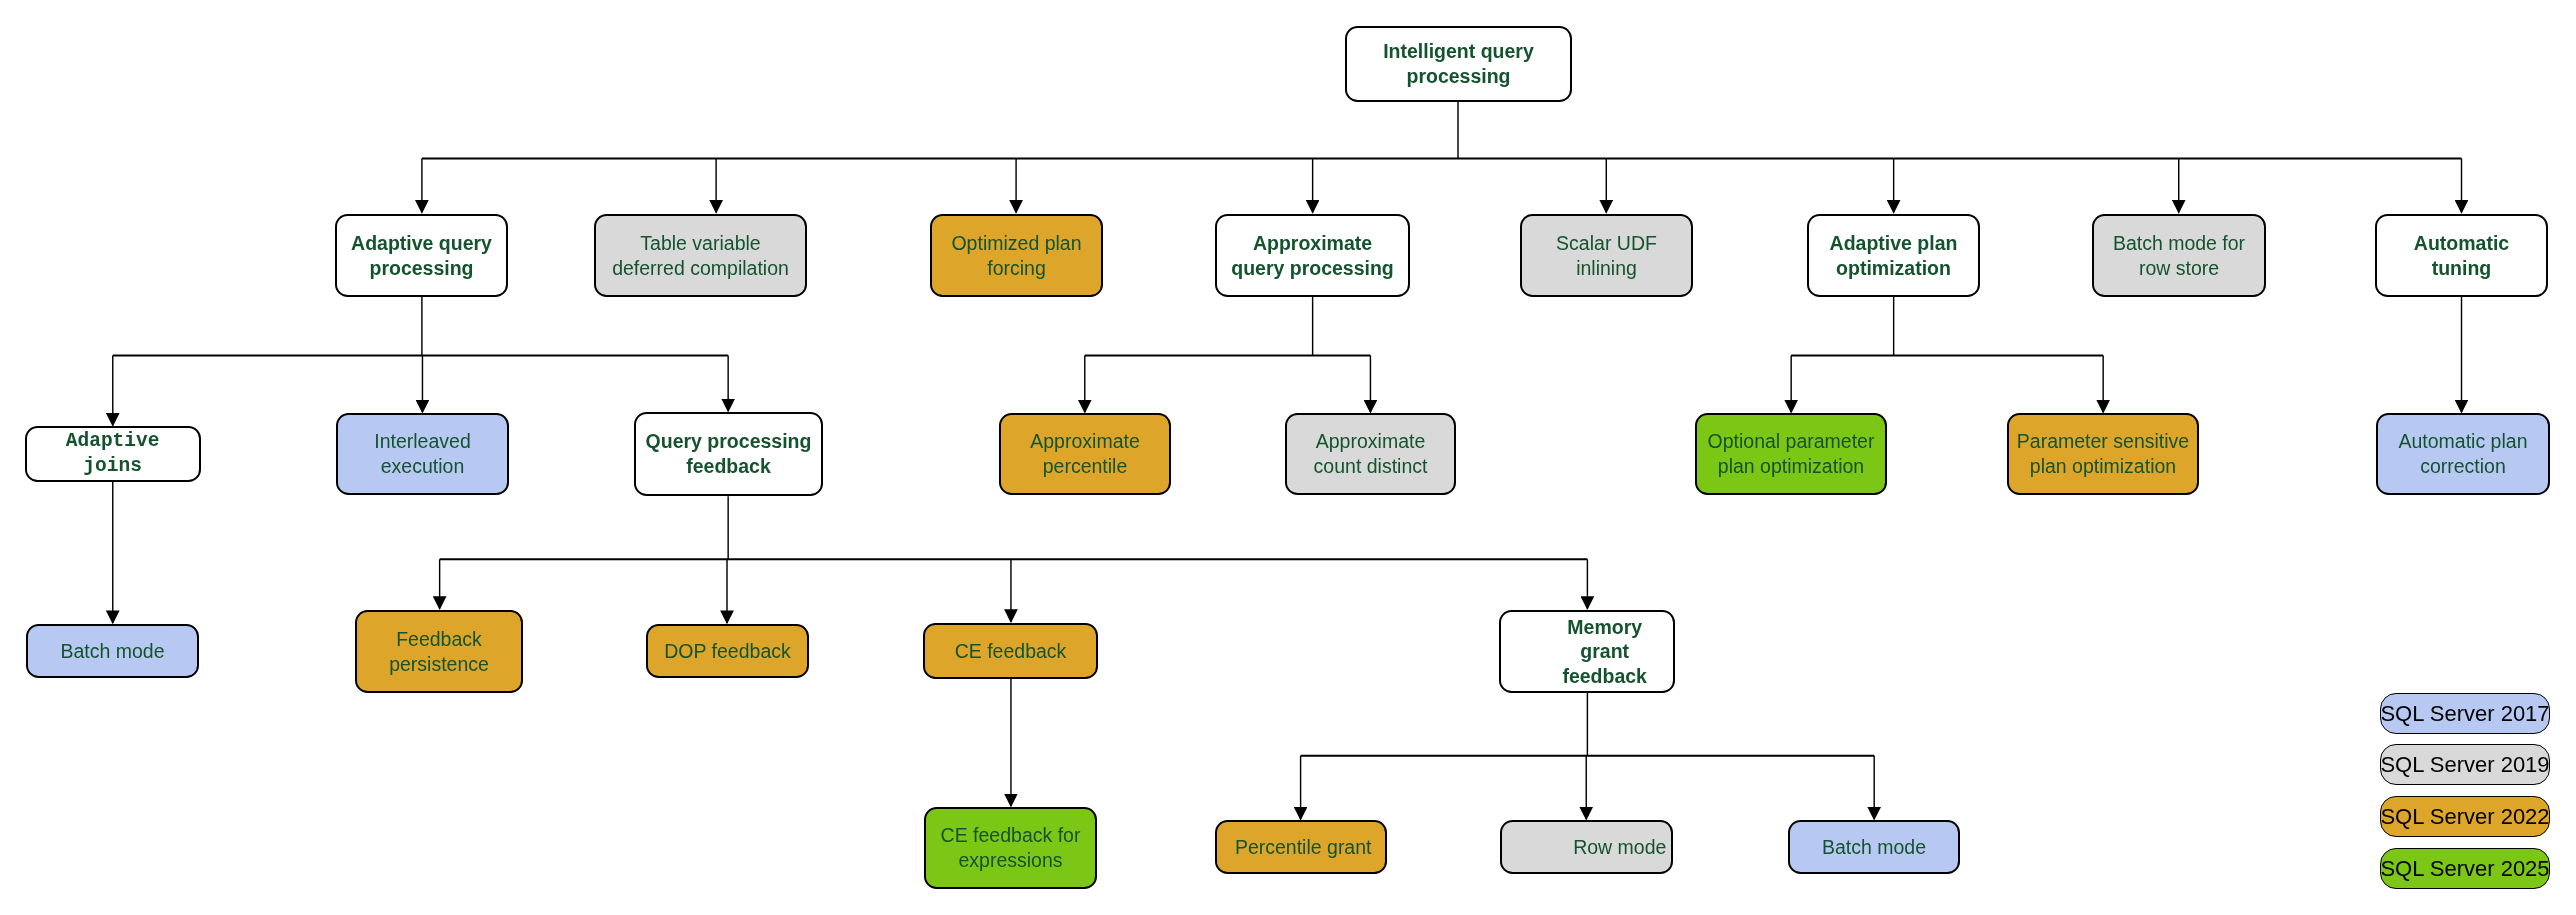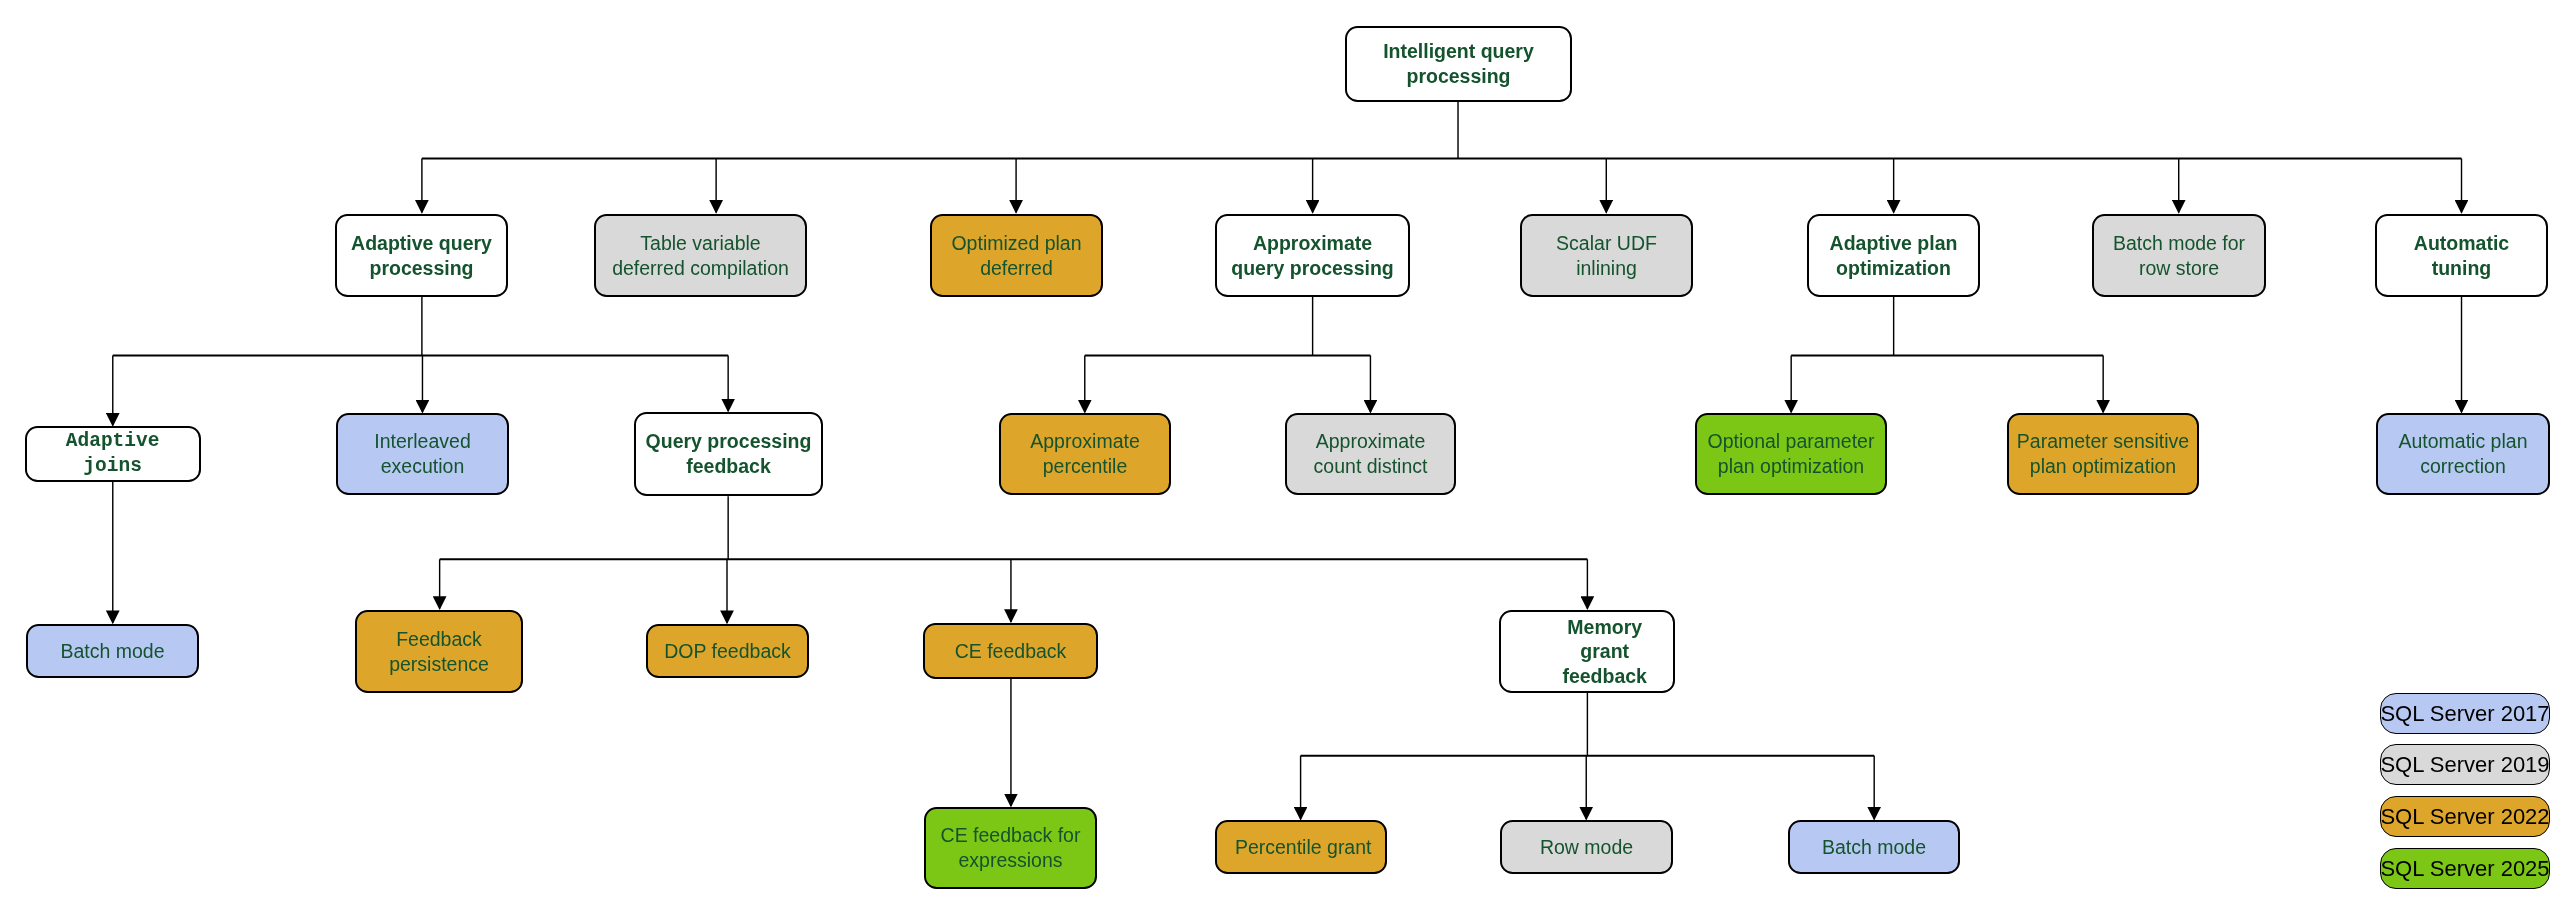--- a/index.html
+++ b/index.html
@@ -94,21 +94,21 @@
   </svg>
 
   <div class="node bold" style="left: 1345px; top: 26px; width: 227px; height: 76px; background: rgb(255, 255, 255);"><span>Intelligent query
 processing</span></div>
 
   <div class="node bold" style="left: 335px; top: 214px; width: 173px; height: 83px; background: rgb(255, 255, 255);"><span>Adaptive query
 processing</span></div>
   <div class="node" style="left: 594px; top: 214px; width: 213px; height: 83px; background: rgb(217, 217, 217);"><span>Table variable
 deferred compilation</span></div>
   <div class="node" style="left: 930px; top: 214px; width: 173px; height: 83px; background: rgb(221, 166, 43);"><span>Optimized plan
-deferred</span></div>
+forcing</span></div>
   <div class="node bold" style="left: 1215px; top: 214px; width: 195px; height: 83px; background: rgb(255, 255, 255);"><span>Approximate
 query processing</span></div>
   <div class="node" style="left: 1520px; top: 214px; width: 173px; height: 83px; background: rgb(217, 217, 217);"><span>Scalar UDF
 inlining</span></div>
   <div class="node bold" style="left: 1807px; top: 214px; width: 173px; height: 83px; background: rgb(255, 255, 255);"><span>Adaptive plan
 optimization</span></div>
   <div class="node" style="left: 2092px; top: 214px; width: 174px; height: 83px; background: rgb(217, 217, 217);"><span>Batch mode for
 row store</span></div>
   <div class="node bold" style="left: 2375px; top: 214px; width: 173px; height: 83px; background: rgb(255, 255, 255);"><span>Automatic
 tuning</span></div>
@@ -133,21 +133,21 @@
   <div class="node" style="left: 355px; top: 610px; width: 168px; height: 83px; background: rgb(221, 166, 43);"><span>Feedback
 persistence</span></div>
   <div class="node" style="left: 646px; top: 624px; width: 163px; height: 54px; background: rgb(221, 166, 43);"><span>DOP feedback</span></div>
   <div class="node" style="left: 923px; top: 623px; width: 175px; height: 56px; background: rgb(221, 166, 43);"><span>CE feedback</span></div>
   <div class="node bold" style="left: 1499px; top: 610px; width: 176px; height: 83px; background: rgb(255, 255, 255); padding-left: 40px;"><span>Memory grant
 feedback</span></div>
 
   <div class="node" style="left: 924px; top: 807px; width: 173px; height: 82px; background: rgb(124, 199, 22);"><span>CE feedback for
 expressions</span></div>
   <div class="node" style="left: 1215px; top: 820px; width: 172px; height: 54px; background: rgb(221, 166, 43); padding-left: 9px;"><span>Percentile grant</span></div>
-  <div class="node" style="left: 1500px; top: 820px; width: 173px; height: 54px; background: rgb(217, 217, 217);"><span>Row mode</span></div>
+  <div class="node" style="left: 1500px; top: 820px; width: 173px; height: 54px; background: rgb(217, 217, 217); justify-content: flex-end;"><span>Row mode</span></div>
   <div class="node" style="left: 1788px; top: 820px; width: 172px; height: 54px; background: rgb(183, 201, 242);"><span>Batch mode</span></div>
 
   <div class="legend-pill" style="left: 2380px; top: 693px; width: 170px; height: 41px; background: rgb(183, 201, 242);">
       <span>SQL Server 2017</span>
     </div>
   <div class="legend-pill" style="left: 2380px; top: 744px; width: 170px; height: 41px; background: rgb(217, 217, 217);">
       <span>SQL Server 2019</span>
     </div>
   <div class="legend-pill" style="left: 2380px; top: 796px; width: 170px; height: 41px; background: rgb(221, 166, 43);">
       <span>SQL Server 2022</span>

